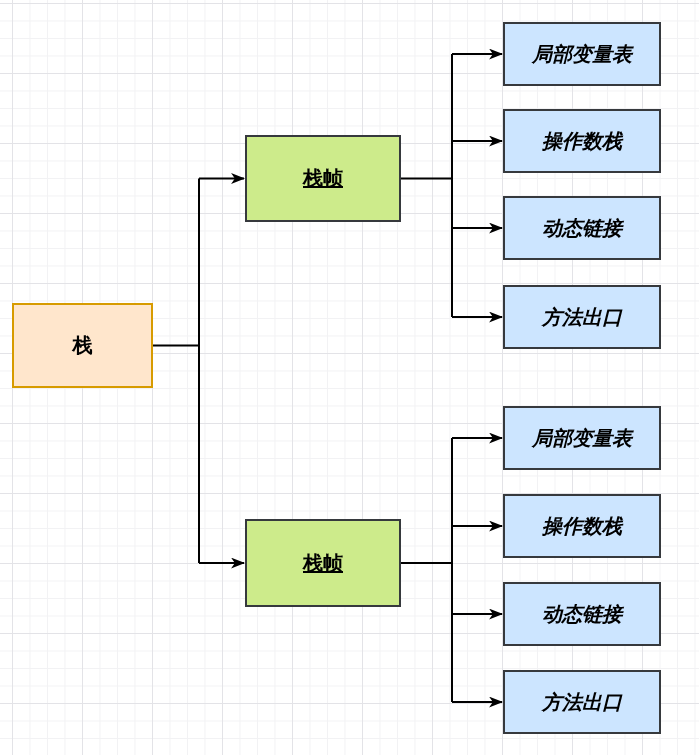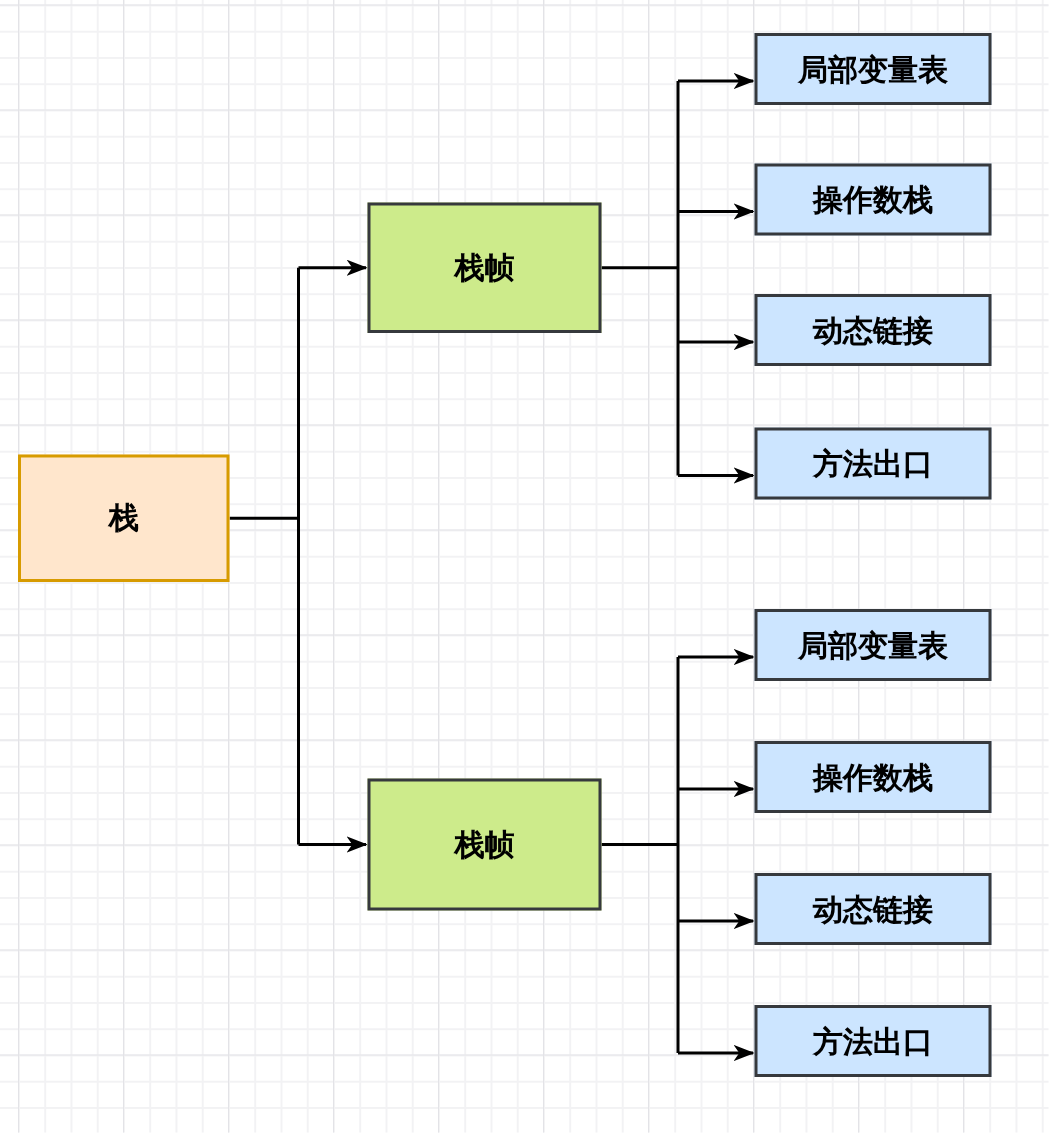--- a/index.html
+++ b/index.html
@@ -45,27 +45,29 @@
     user-select: none;
   }
   .node-root {
     left: 12px; top: 303px; width: 141px; height: 85px;
     background: var(--root-fill, #ffe6cc);
     border: 2px solid var(--root-border, #d79b00);
   }
   .node-frame {
     background: var(--frame-fill, #cdeb8b);
     border: 2px solid var(--frame-border, #36393d);
+    text-decoration: underline;
   }
   .frame-1 { left: 245px; top: 135px; width: 156px; height: 87px; }
   .frame-2 { left: 245px; top: 519px; width: 156px; height: 88px; }
   .node-child {
-    left: 503px; width: 158px; height: 48px;
+    left: 503px; width: 158px; height: 64px;
     background: var(--child-fill, #cce5ff);
     border: 2px solid var(--child-border, #36393d);
+    font-style: italic;
   }
   .c1 { top: 22px; }  .c2 { top: 109px; } .c3 { top: 196px; } .c4 { top: 285px; }
   .c5 { top: 406px; } .c6 { top: 494px; } .c7 { top: 582px; } .c8 { top: 670px; }
 </style>
 </head>
 <body>
 
 <div class="canvas">
 
   <svg class="edges" viewBox="0 0 699 755" xmlns="http://www.w3.org/2000/svg">

